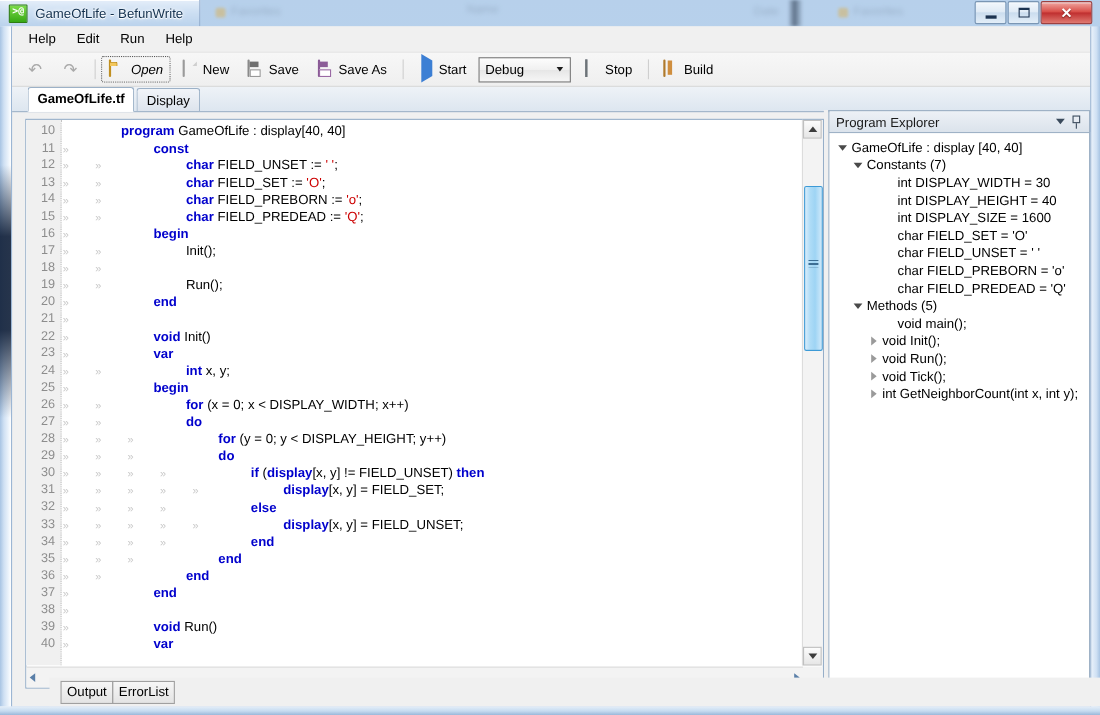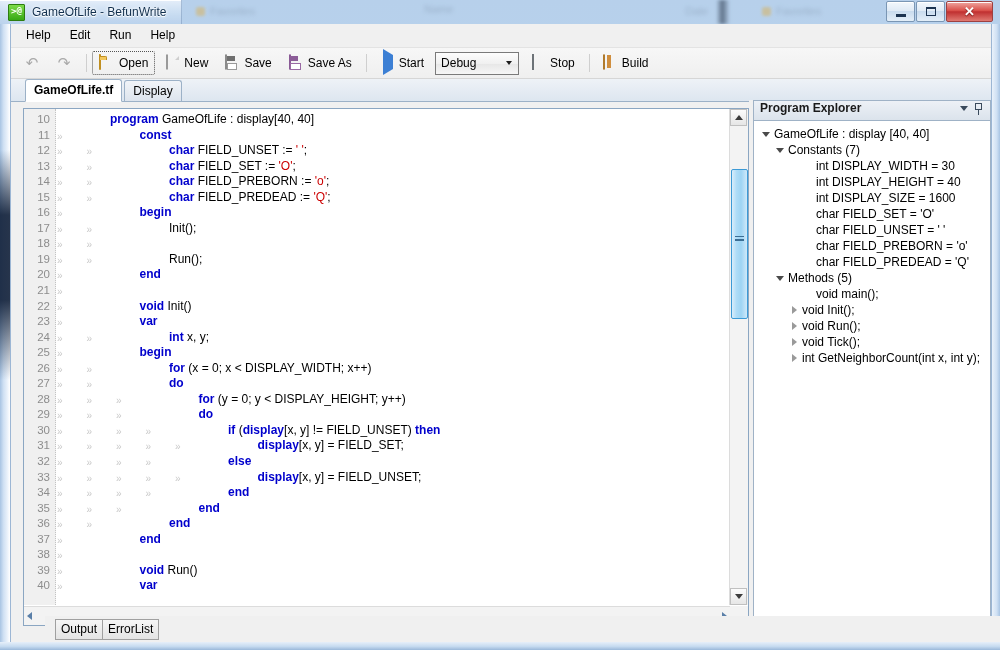--- a/index.html
+++ b/index.html
@@ -157,20 +157,21 @@
   }
   .tb-btn {
     display: flex; align-items: center; gap: 4px;
     height: 22px; padding: 0 6px; margin-right: 2px;
     font-size: 12px; color: #000; white-space: nowrap;
     border: 1px solid transparent; border-radius: 2px;
     cursor: default;
   }
   .tb-btn.focused {
     border: 1px dotted #555;
+    font-style: italic;
   }
   .tb-btn.disabled { color: #9a9a9a; }
   .tb-sep {
     width: 1px; height: 18px; background: #cfcfcf; margin: 0 5px;
   }
   .tb-icon { width: 16px; height: 16px; position: relative; flex: 0 0 16px; }
 
   
   .ico-undo, .ico-redo {
     color: #a9a9a9; font-size: 15px; line-height: 16px; text-align: center;
@@ -396,24 +397,23 @@
   #explorer-panel {
     width: 238px; height: 518px;
     margin-top: 0;
     display: flex; flex-direction: column;
   }
   #explorer-header {
     height: 20px;
     background: linear-gradient(180deg,#edf1f6 0%, #dbe3ec 100%);
     border: 1px solid #9fb2c6;
     border-bottom: none;
-    display: flex; align-items: flex-start;
+    display: flex; align-items: center;
     padding: 0 4px 0 6px;
     box-sizing: border-box;
-    font-weight: bold;
   }
   #explorer-title {
     flex: 1; font-size: 12px; color: #1a1a1a; white-space: nowrap;
   }
   .hdr-ico { width: 15px; height: 15px; display:flex; align-items:center; justify-content:center; }
   .ico-chevron-down {
     width:0;height:0;border-style:solid;border-width:5px 4px 0 4px;
     border-color:#3a4a5c transparent transparent transparent;
   }
   .ico-pin {

